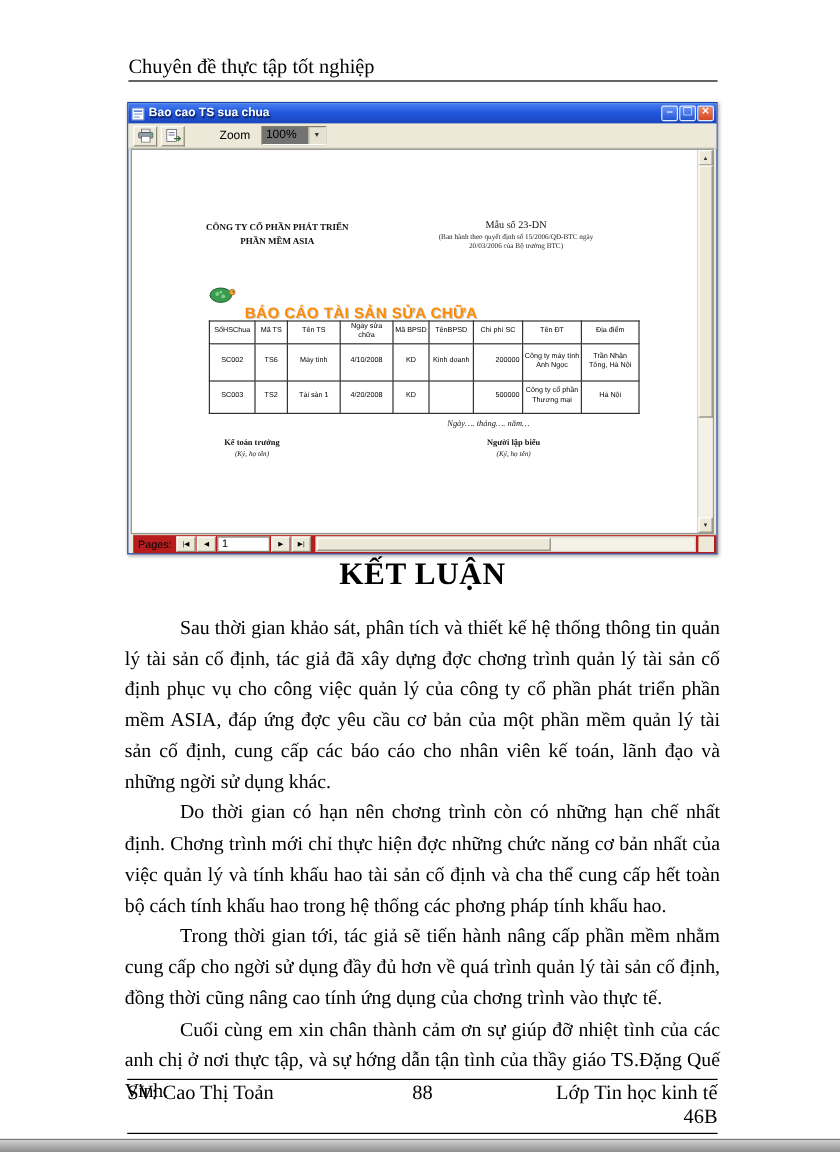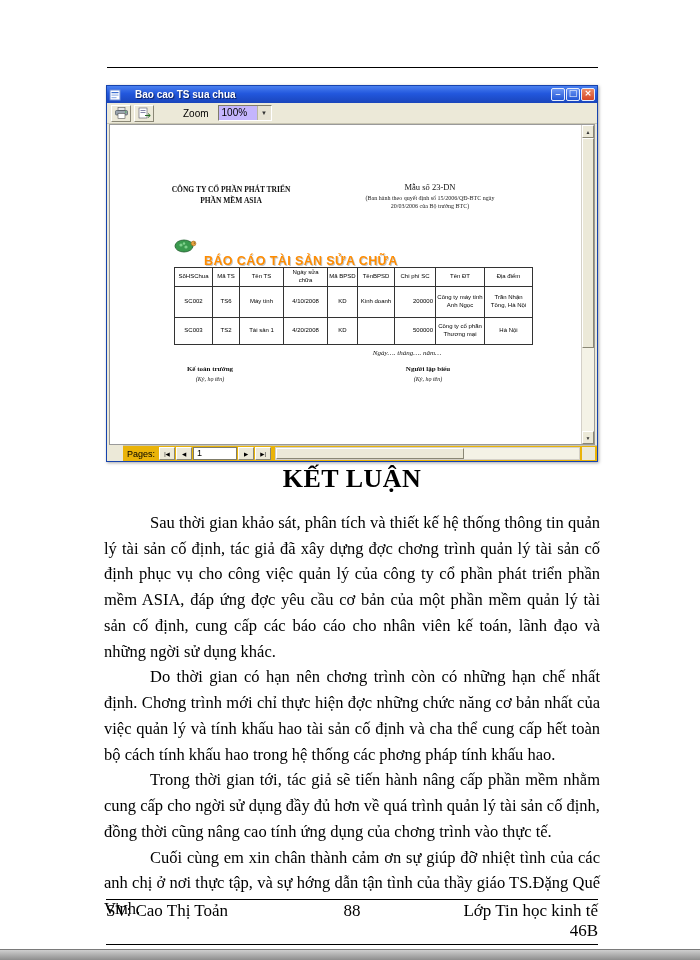--- a/index.html
+++ b/index.html
@@ -15,21 +15,21 @@
 
   
   .app-window {
     position:absolute; left:106px; top:85px; width:492px; height:377px;
     background:#ece9d8; border:1px solid #1643ad; box-shadow:1px 1px 3px rgba(0,0,0,.35);
     font-family:"Liberation Sans", sans-serif;
   }
   .titlebar {
     position:absolute; top:0; left:0; right:0; height:17px;
     background:linear-gradient(180deg,#4a80f0 0%,#2257dd 45%,#1a45bb 100%);
-    display:flex; align-items:center; gap:14px; padding:0 2px;
+    display:flex; align-items:center; gap:3px; padding:0 2px;
   }
   .app-icon { width:12px; height:12px; display:inline-flex; }
   .title-text { flex:1; color:#fff; font:bold 10px/17px "Liberation Sans", sans-serif; text-shadow:1px 1px 1px #0a1e5e; white-space:nowrap; overflow:hidden; }
   .win-buttons { display:flex; gap:1px; }
   .wbtn {
     width:14px; height:13px; border-radius:2px; border:1px solid #e8eefc;
     display:flex; align-items:center; justify-content:center;
     color:#fff; font:bold 9px/9px "DejaVu Sans", sans-serif; cursor:default;
   }
   .wbtn.min, .wbtn.max { background:linear-gradient(180deg,#6a95f4,#2356d4); }
@@ -42,21 +42,21 @@
     background:#ece9d8; border-bottom:1px solid #c8c5b2;
     display:flex; align-items:center; padding:0 4px; gap:3px;
   }
   .tbtn {
     width:20px; height:17px; background:#ece9d8;
     border:1px solid; border-color:#fff #8a8775 #8a8775 #fff;
     display:flex; align-items:center; justify-content:center;
   }
   .zoom-label { margin-left:26px; font:10px/21px "Liberation Sans", sans-serif; color:#000; }
   .zoom-combo {
-    margin-left:6px; width:54px; height:16px; background:#c4b5fd; position:relative;
+    margin-left:6px; width:54px; height:16px; background:#737373; position:relative;
     border:1px solid; border-color:#7f7c6a #fff #fff #7f7c6a;
     font:10px/14px "Liberation Sans", sans-serif; padding-left:3px; color:#000;
   }
   .combo-arrow {
     position:absolute; right:0; top:0; width:14px; height:14px; background:#e6e2d2;
     border-left:1px solid #b8b5a2; text-align:center; font-size:6px; line-height:14px; color:#333;
   }
 
   
   .report-area {
@@ -68,21 +68,21 @@
   .varrow {
     position:absolute; left:0; width:12px; height:13px; background:#ece9d8;
     border:1px solid; border-color:#fff #8a8775 #8a8775 #fff;
     font-size:5px; text-align:center; line-height:12px; color:#333;
   }
   .varrow.up { top:0; } .varrow.down { bottom:0; }
   .vthumb { position:absolute; left:0; top:13px; width:12px; height:210px; background:#ece9d8; border:1px solid; border-color:#fff #8a8775 #8a8775 #fff; }
 
   
   .pagesbar {
-    position:absolute; left:16px; right:0; bottom:0; height:16px; background:#eab308;
+    position:absolute; left:4px; right:0; bottom:0; height:16px; background:#b91c1c;
     display:flex; align-items:center; padding:1px 2px; gap:1px;
     font:9px "Liberation Sans", sans-serif; border-top:1px solid #c8c5b2;
   }
   .pages-label { margin:0 3px 0 2px; white-space:nowrap; }
   .navbtn {
     width:16px; height:13px; background:#ece9d8;
     border:1px solid; border-color:#fff #8a8775 #8a8775 #fff;
     display:flex; align-items:center; justify-content:center;
     font-size:5.5px; color:#000; white-space:nowrap;
   }
@@ -146,20 +146,23 @@
   .bottom-strip {
     position:absolute; left:0; right:0; bottom:0; height:11px;
     background:linear-gradient(180deg,#cfcfcf,#8e8e8e); border-top:1px solid #7a7a7a;
   }
 </style>
 </head>
 <body>
 
 <div class="page">
 
+  <div class="doc-header">
+    <span>Chuyên đề thực tập tốt nghiệp</span>
+  </div>
   <div class="header-rule"></div>
 
   <div class="app-window">
 
     <div class="titlebar">
       <span class="app-icon">
         <svg width="12" height="12" viewBox="0 0 12 12">
           <rect x="1" y="1" width="10" height="10" fill="#fff" stroke="#6a8bd8"></rect>
           <rect x="2.5" y="3" width="7" height="1.2" fill="#3f6fd0"></rect>
           <rect x="2.5" y="5.5" width="7" height="1.2" fill="#9ab4e8"></rect>

